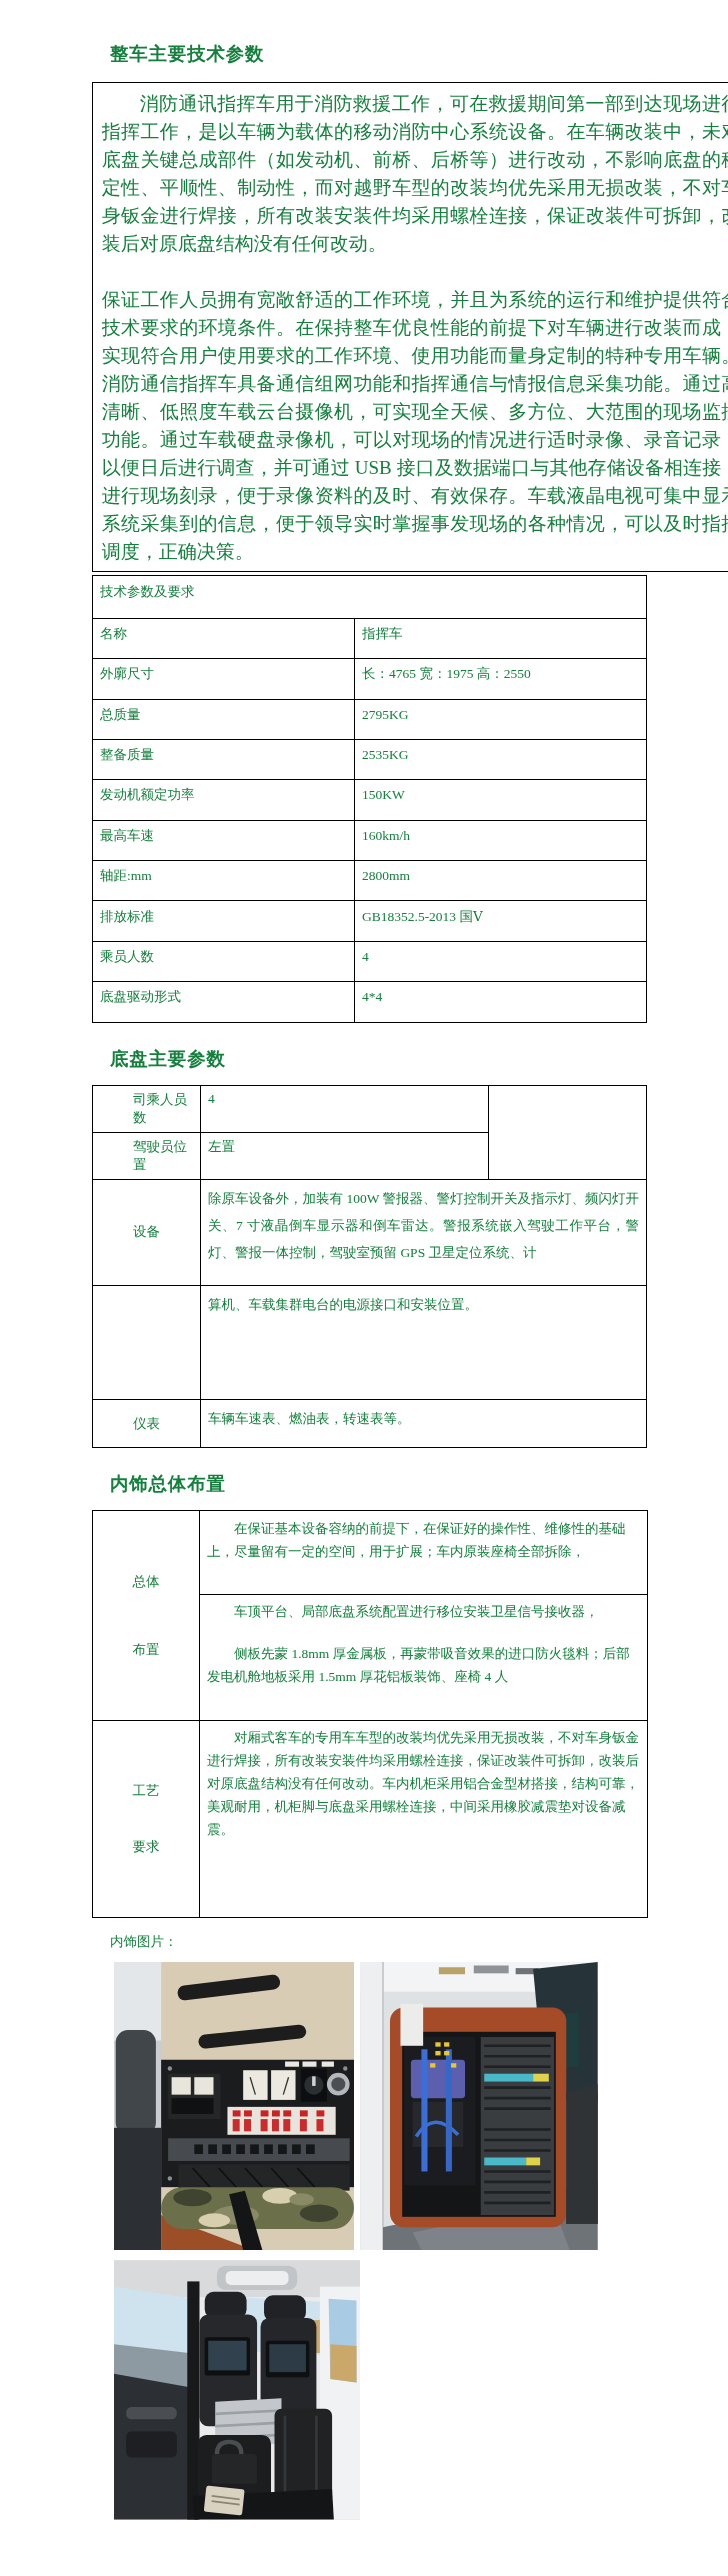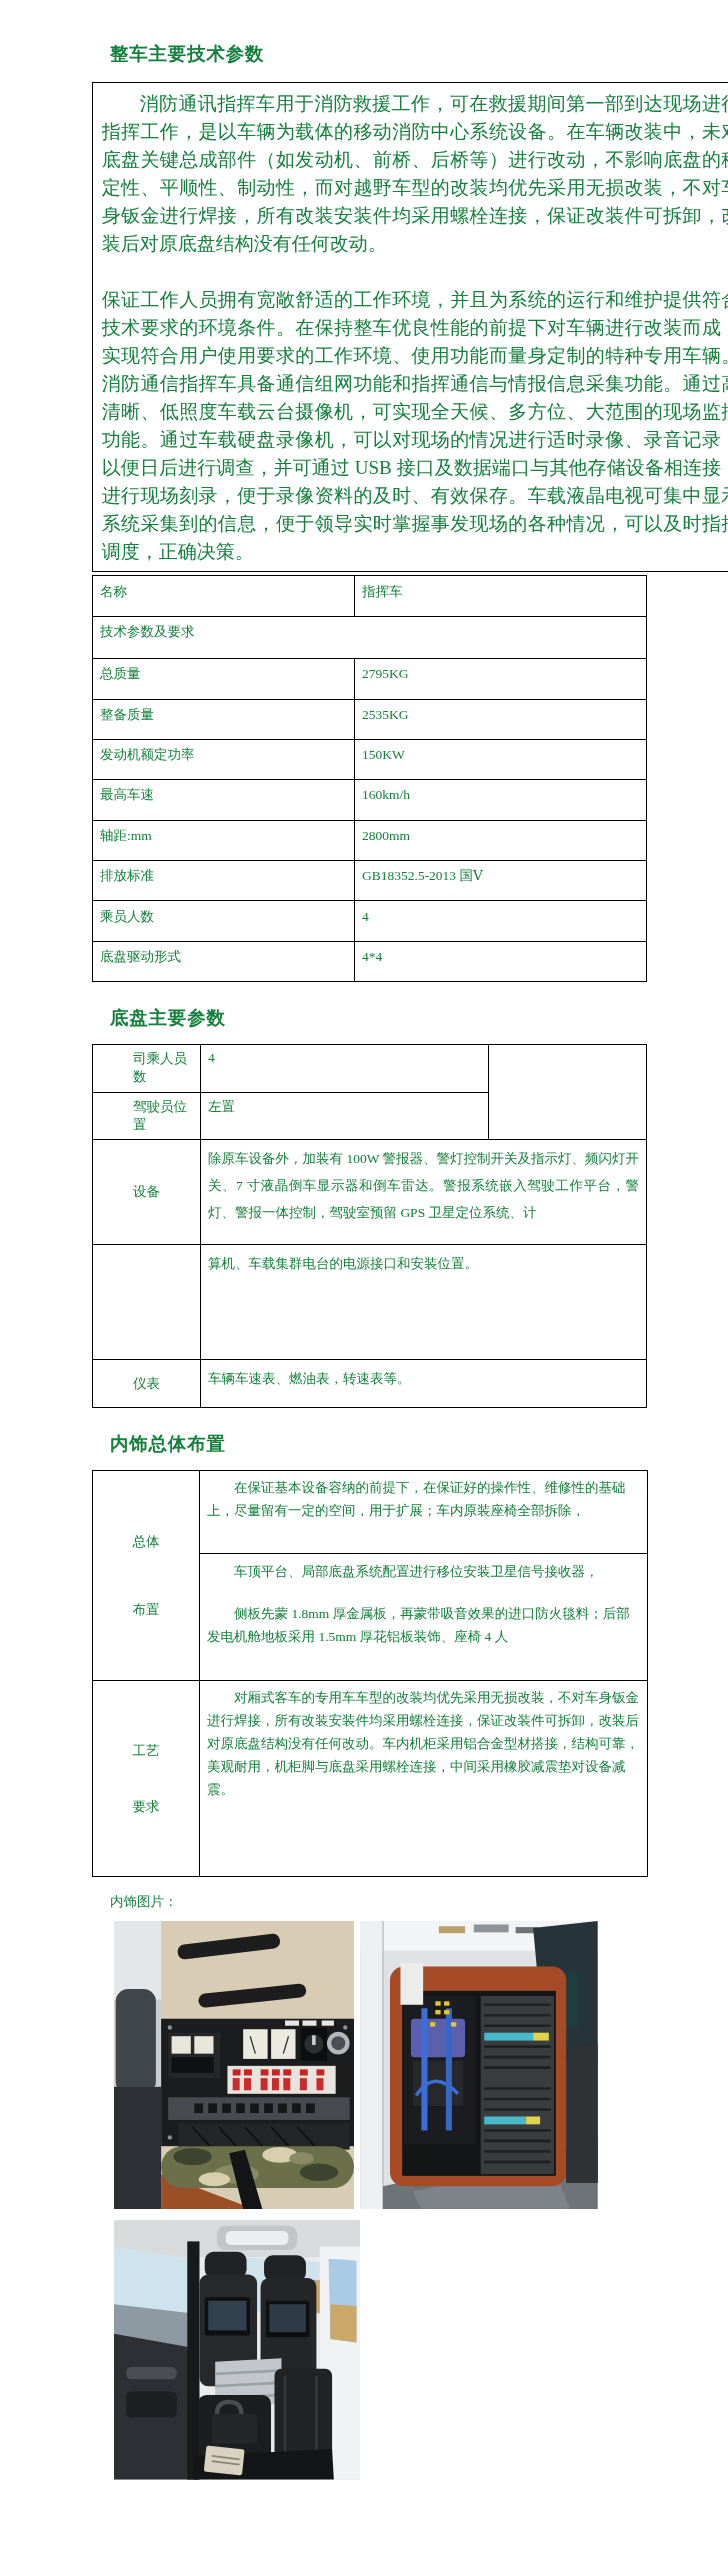--- a/index.html
+++ b/index.html
@@ -79,25 +79,29 @@
     <p class="p2">保证工作人员拥有宽敞舒适的工作环境，并且为系统的运行和维护提供符合技术要求的环境条件。在保持整车优良性能的前提下对车辆进行改装而成，实现符合用户使用要求的工作环境、使用功能而量身定制的特种专用车辆。消防通信指挥车具备通信组网功能和指挥通信与情报信息采集功能。通过高清晰、低照度车载云台摄像机，可实现全天候、多方位、大范围的现场监控功能。通过车载硬盘录像机，可以对现场的情况进行适时录像、录音记录，以便日后进行调查，并可通过 USB 接口及数据端口与其他存储设备相连接，进行现场刻录，便于录像资料的及时、有效保存。车载液晶电视可集中显示系统采集到的信息，便于领导实时掌握事发现场的各种情况，可以及时指挥调度，正确决策。</p>
   </div>
 
   <table class="t t1">
     <colgroup>
         <col class="c1">
         <col class="c2">
       </colgroup>
     <tbody>
         <tr>
+      <td class="hdr" colspan="2">技术参数及要求</td>
+    </tr>
+    <tr>
       <td>名称</td>
       <td>指挥车</td>
     </tr>
     <tr>
-      <td class="hdr" colspan="2">技术参数及要求</td>
+      <td>外廓尺寸</td>
+      <td>长：4765 宽：1975 高：2550</td>
     </tr>
     <tr>
       <td>总质量</td>
       <td>2795KG</td>
     </tr>
     <tr>
       <td>整备质量</td>
       <td>2535KG</td>
     </tr>
     <tr>

